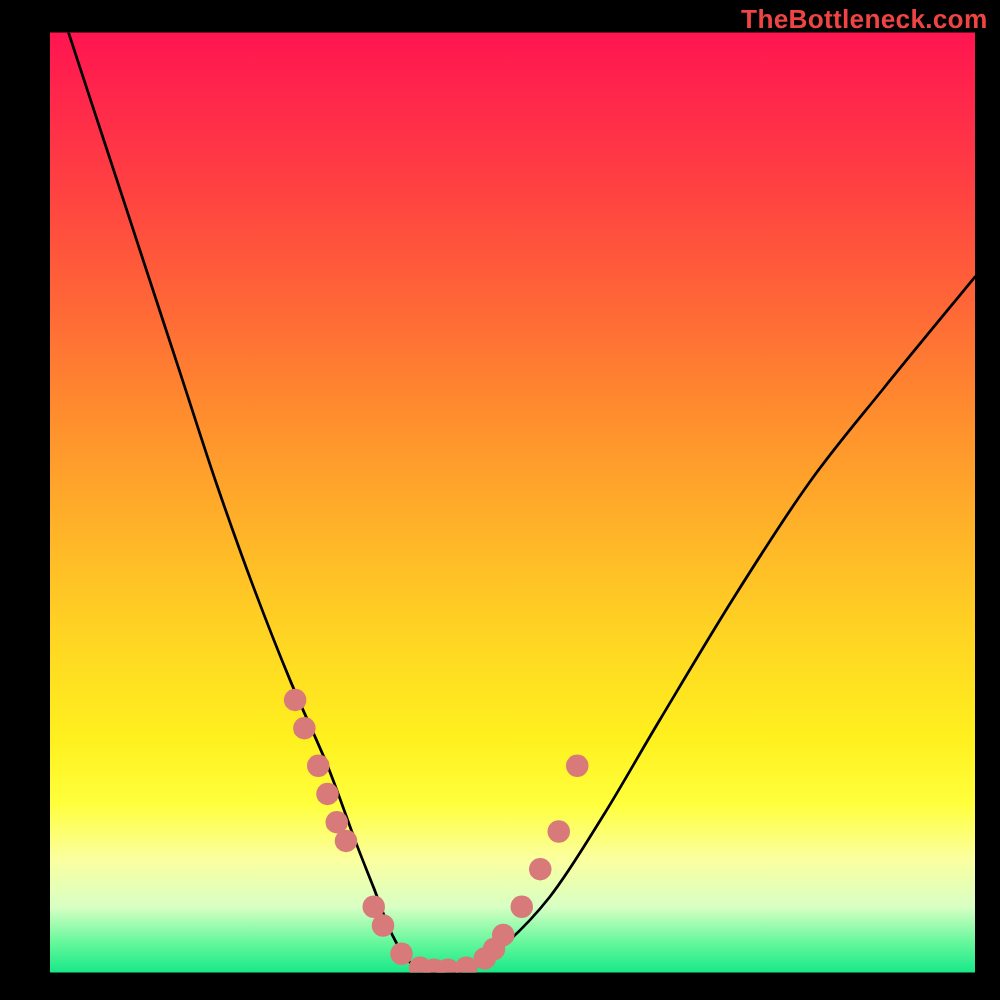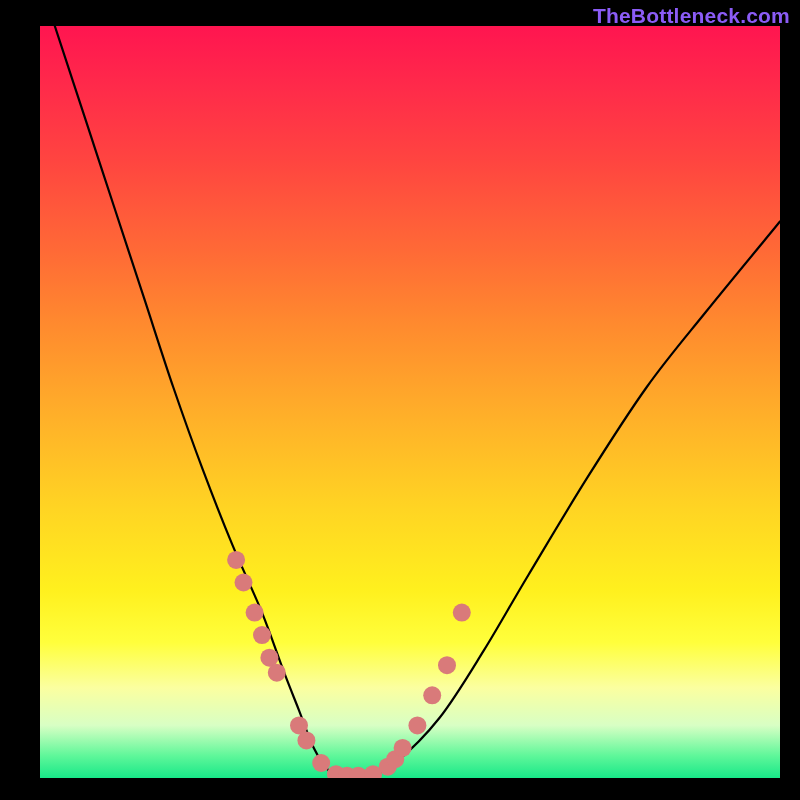--- a/index.html
+++ b/index.html
@@ -38,21 +38,21 @@
       #18e888 100%
     );
   }
   .watermark {
     position: absolute;
     top: 4px;
     right: 10px;
     font-family: Arial, Helvetica, sans-serif;
     font-size: 21px;
     font-weight: 600;
-    color: #8b5cf6;
+    color: #ef4444;
     letter-spacing: 0.2px;
     z-index: 5;
   }
   svg.curve {
     position: absolute;
     left: 0;
     top: 0;
     width: 740px;
     height: 752px;
   }

